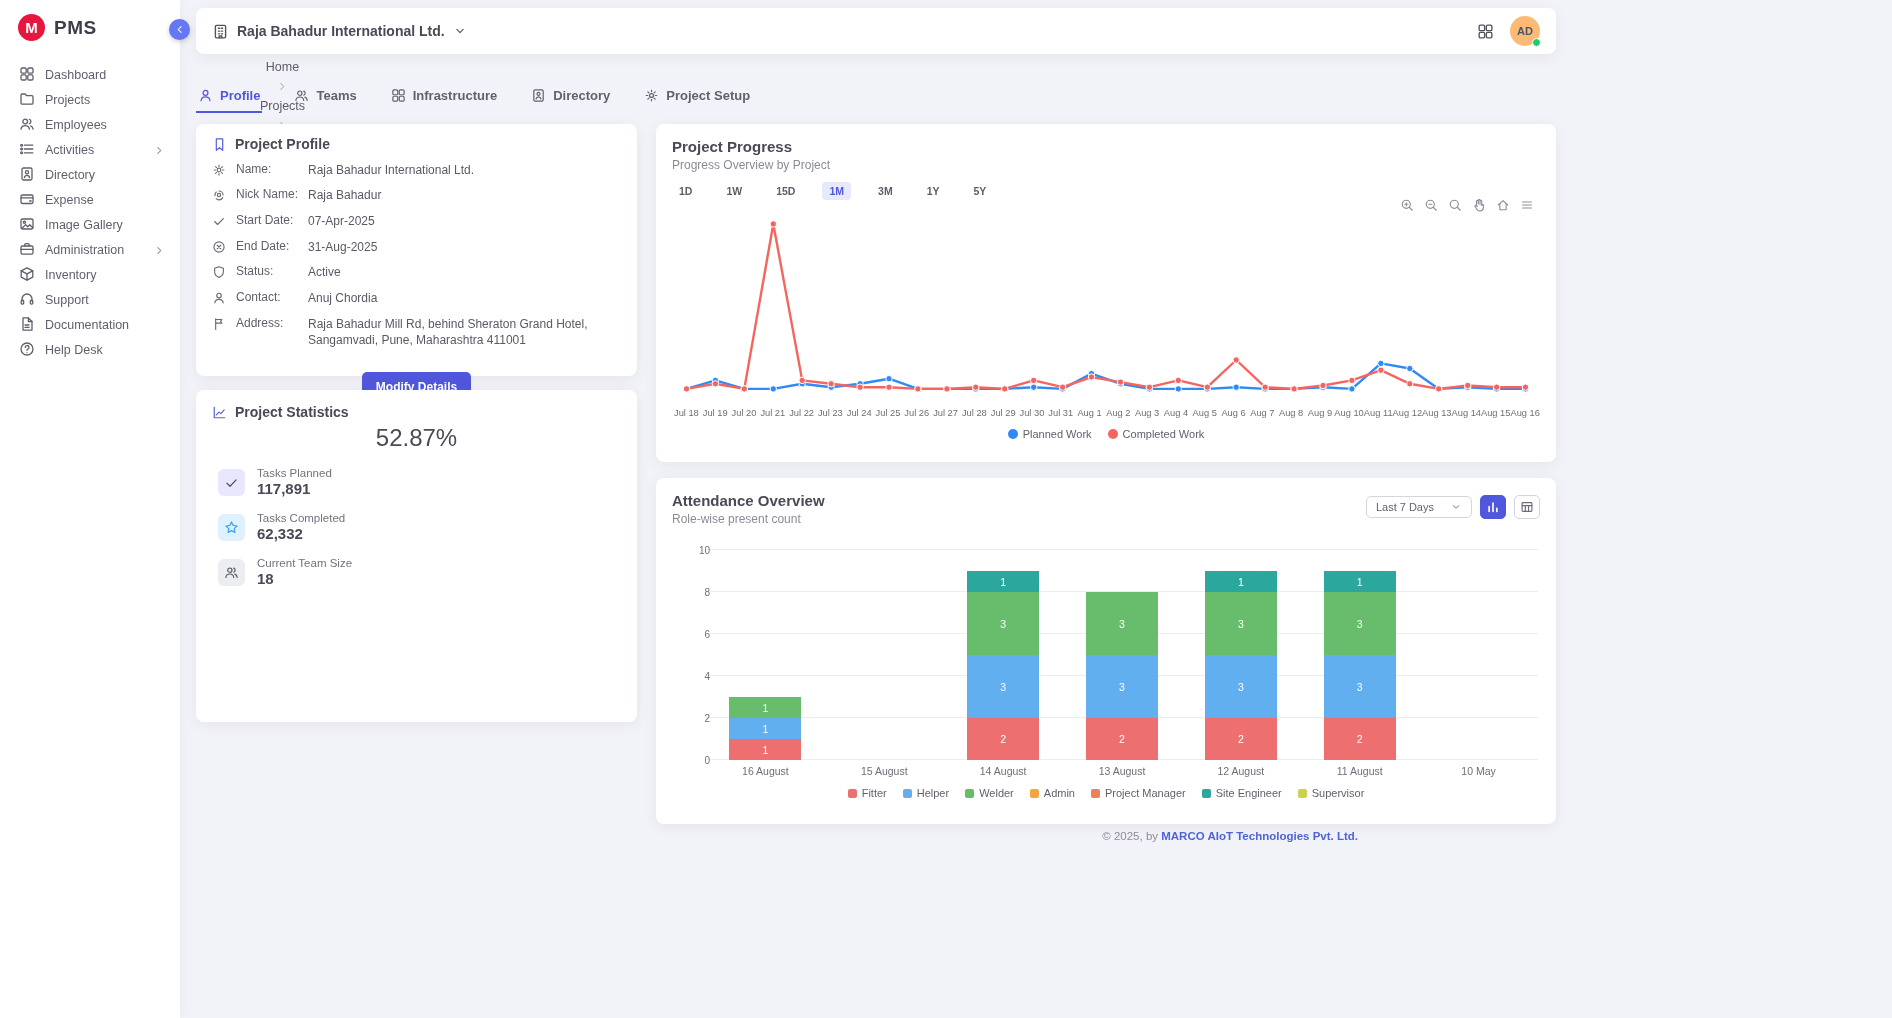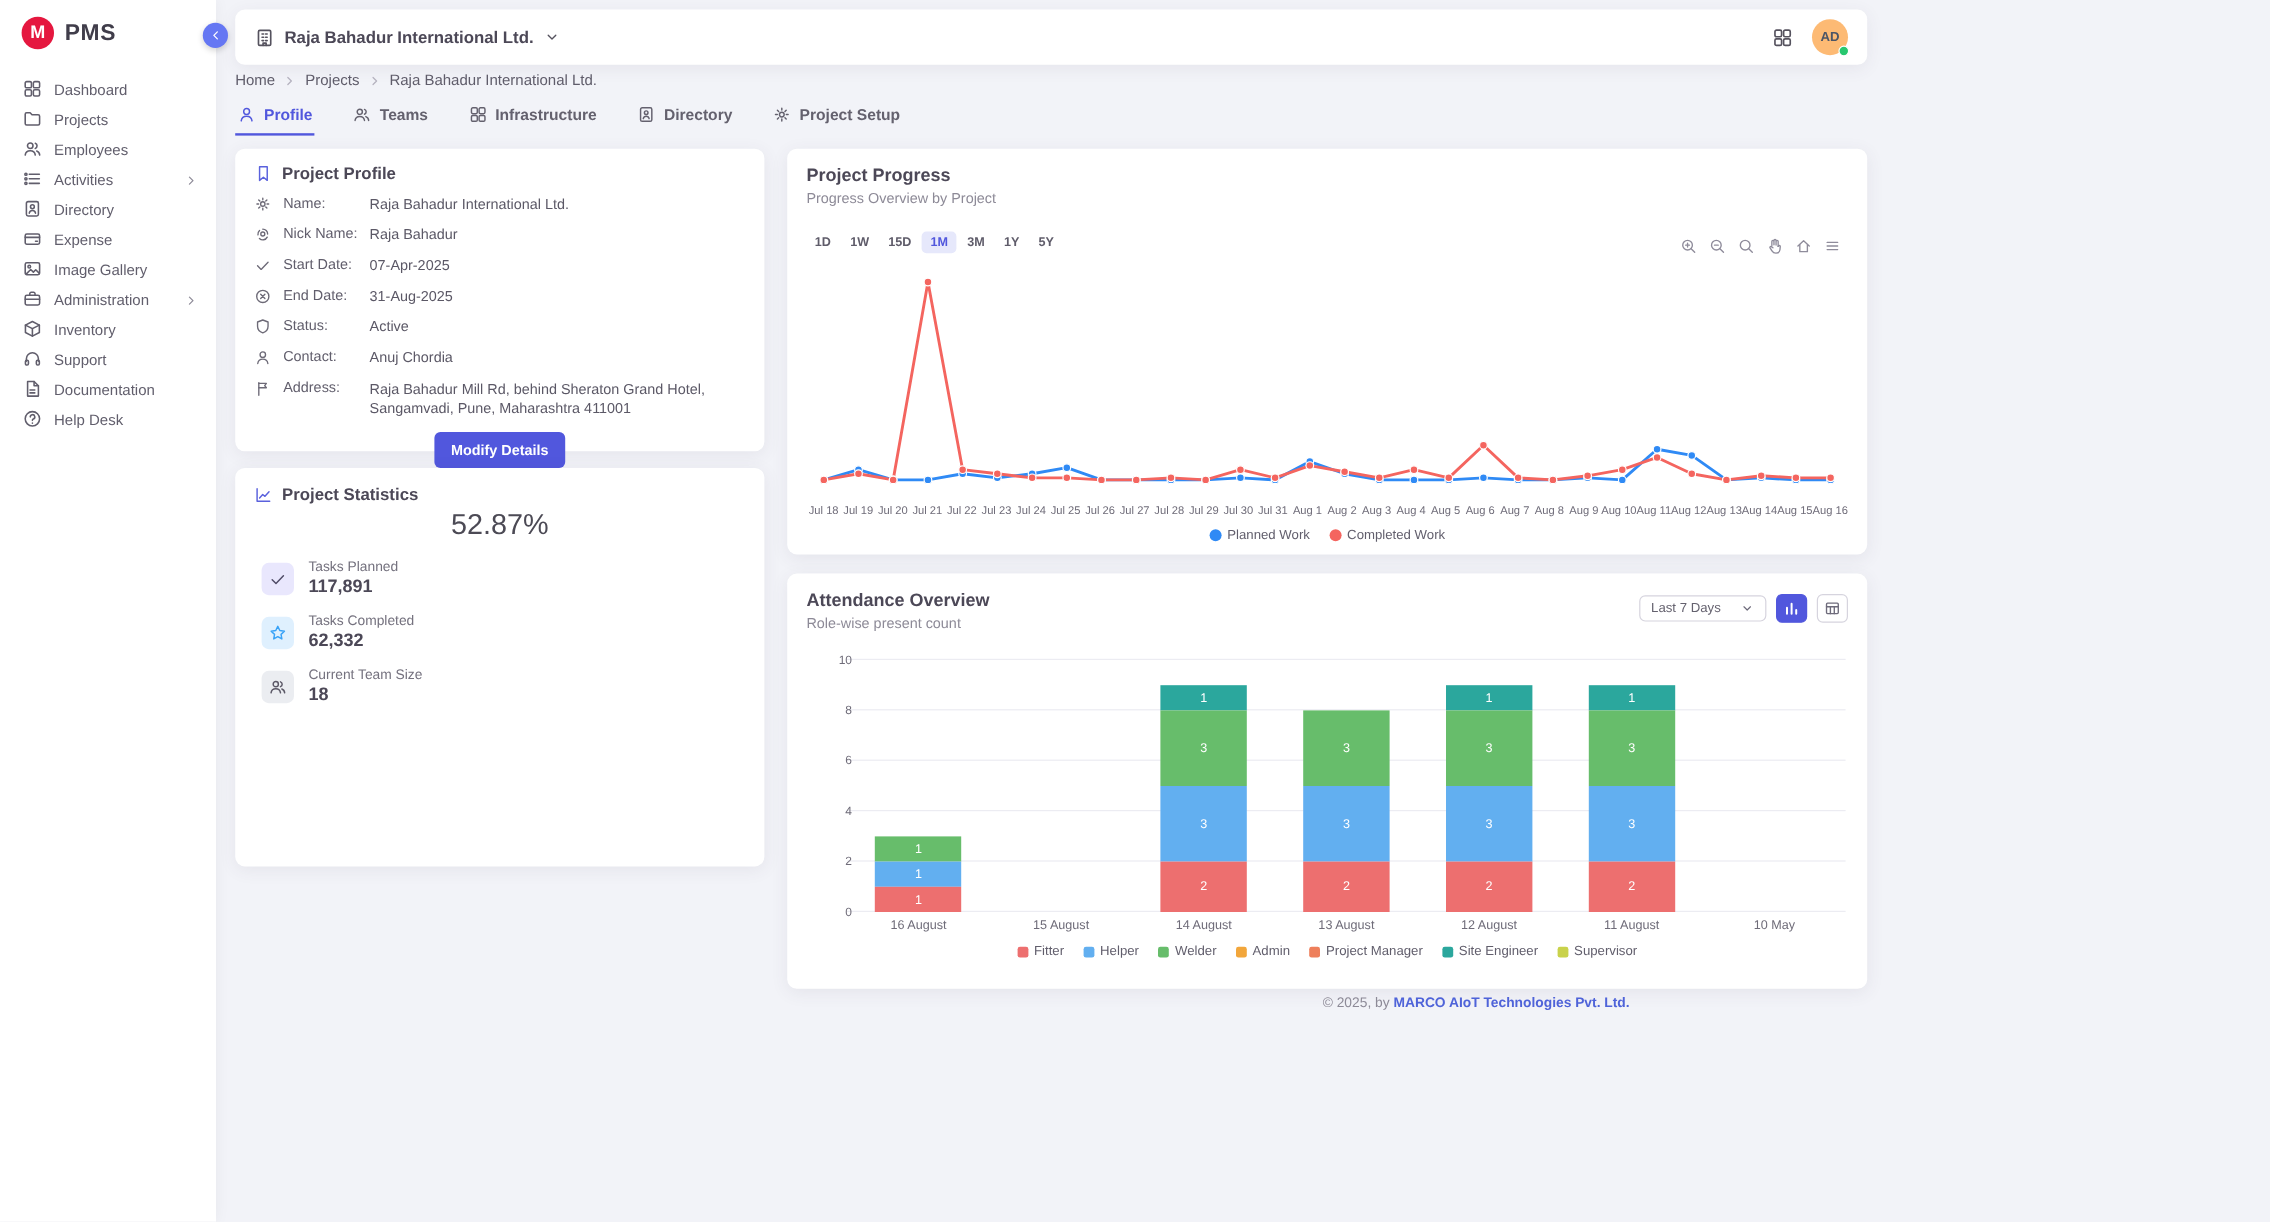--- a/index.html
+++ b/index.html
@@ -21,51 +21,51 @@
   .card{position:absolute;background:#fff;border-radius:8px;box-shadow:0 3px 14px rgba(72,66,92,.08);}
   .topbar{left:16px;top:8px;width:1360px;height:46px;display:flex;align-items:center;justify-content:space-between;padding:0 16px;}
   .company-select{display:flex;align-items:center;gap:8px;cursor:pointer;}
   .company-name{font-size:14px;font-weight:600;color:#4c4857;}
   .topbar-right{display:flex;align-items:center;}
   .apps-btn{cursor:pointer;display:flex;color:#55525e;}
   .avatar{position:relative;width:30px;height:30px;border-radius:50%;background:#fdba74;display:flex;align-items:center;justify-content:center;margin-left:16px;cursor:pointer;}
   .avatar-initials{font-size:11px;font-weight:700;color:#4c5566;}
   .status-dot{position:absolute;right:-1px;bottom:-1px;width:9px;height:9px;border-radius:50%;background:#28c76f;border:1.5px solid #fff;}
 
-  .breadcrumb{position:absolute;left:16px;top:60px;display:flex;align-items:center;gap:6px;font-size:12.5px;color:#5f5c6a;}
+  .breadcrumb{position:absolute;left:16px;top:60px;display:flex;align-items:center;gap:6px;font-size:12.5px;color:#5f5c6a;flex-direction:column;}
   .bc-item{cursor:pointer;}
   .bc-item.current{cursor:default;}
 
   .tabs{position:absolute;left:16px;top:83px;width:1360px;display:flex;gap:30px;}
   .tab{display:flex;align-items:center;gap:7px;font-size:13px;font-weight:600;color:#64616e;padding:5px 2px 8px;cursor:pointer;border-bottom:2px solid transparent;}
   .tab.active{color:var(--accent);border-bottom-color:var(--accent);}
 
   .profile-card{left:16px;top:124px;width:441px;height:252px;padding:12px 16px;}
   .stats-card{left:16px;top:390px;width:441px;height:332px;padding:14px 16px;}
   .progress-card{left:476px;top:124px;width:900px;height:338px;padding:14px 16px;}
   .attendance-card{left:476px;top:478px;width:900px;height:346px;padding:14px 16px;}
 
   .card-title-row{display:flex;align-items:center;gap:8px;}
   .card-title{font-size:14px;font-weight:700;color:#4c4857;}
   .pf-row{display:grid;grid-template-columns:16px 64px 1fr;gap:0 8px;align-items:start;margin-top:9.5px;font-size:12px;}
   .pf-row svg{margin-top:1px;}
   .pf-label{color:#615e6c;}
   .pf-value{color:#5b5866;line-height:1.35;}
-  .primary-btn{display:block;margin:12px auto 0;background:var(--accent);color:#fff;border:none;border-radius:5px;font-size:12px;font-weight:600;padding:8px 14px;cursor:pointer;font-family:inherit;}
+  .primary-btn{display:block;margin:24px auto 0;background:var(--accent);color:#fff;border:none;border-radius:5px;font-size:12px;font-weight:600;padding:8px 14px;cursor:pointer;font-family:inherit;}
 
   .gauge-wrap{text-align:center;margin-top:4px;}
   .gauge-value{font-size:24px;color:#4c4a55;margin-top:0;}
   .stat-row{display:flex;align-items:center;gap:12px;margin:15px 0 0 6px;}
   .stat-icon{width:27px;height:27px;border-radius:6px;display:flex;align-items:center;justify-content:center;flex:none;}
   .stat-label{display:block;font-size:11.5px;color:#74717e;}
   .stat-value{display:block;font-size:15px;font-weight:700;color:#4c4857;margin-top:1px;}
 
   .chart-title{font-size:15px;font-weight:700;color:#4c4857;}
   .chart-subtitle{font-size:12px;color:#8d8a97;margin-top:3px;}
-  .range-row{display:flex;gap:2px;margin-top:21px;}
+  .range-row{display:flex;gap:20px;margin-top:10px;}
   .range-btn{border:none;background:transparent;font-size:10.5px;color:#5f5c6a;padding:3px 7px;border-radius:4px;cursor:pointer;font-family:inherit;font-weight:600;}
   .range-btn.active{background:#e6e8fb;color:var(--accent);}
   .chart-toolbar{position:absolute;top:74px;right:22px;display:flex;gap:10px;color:#8f8c9b;}
   .tool-btn{cursor:pointer;display:flex;}
   #line-chart{margin-top:14px;}
   .x-labels{display:flex;width:868px;margin-top:2px;}
   .lx{flex:1;text-align:center;font-size:9.3px;color:#6f6c79;white-space:nowrap;}
   .legend{display:flex;justify-content:center;gap:16px;margin-top:10px;align-items:center;}
   .legend-item{display:flex;align-items:center;gap:5px;font-size:11px;color:#615e6c;cursor:pointer;}
   .legend-marker{width:10px;height:10px;border-radius:50%;}

